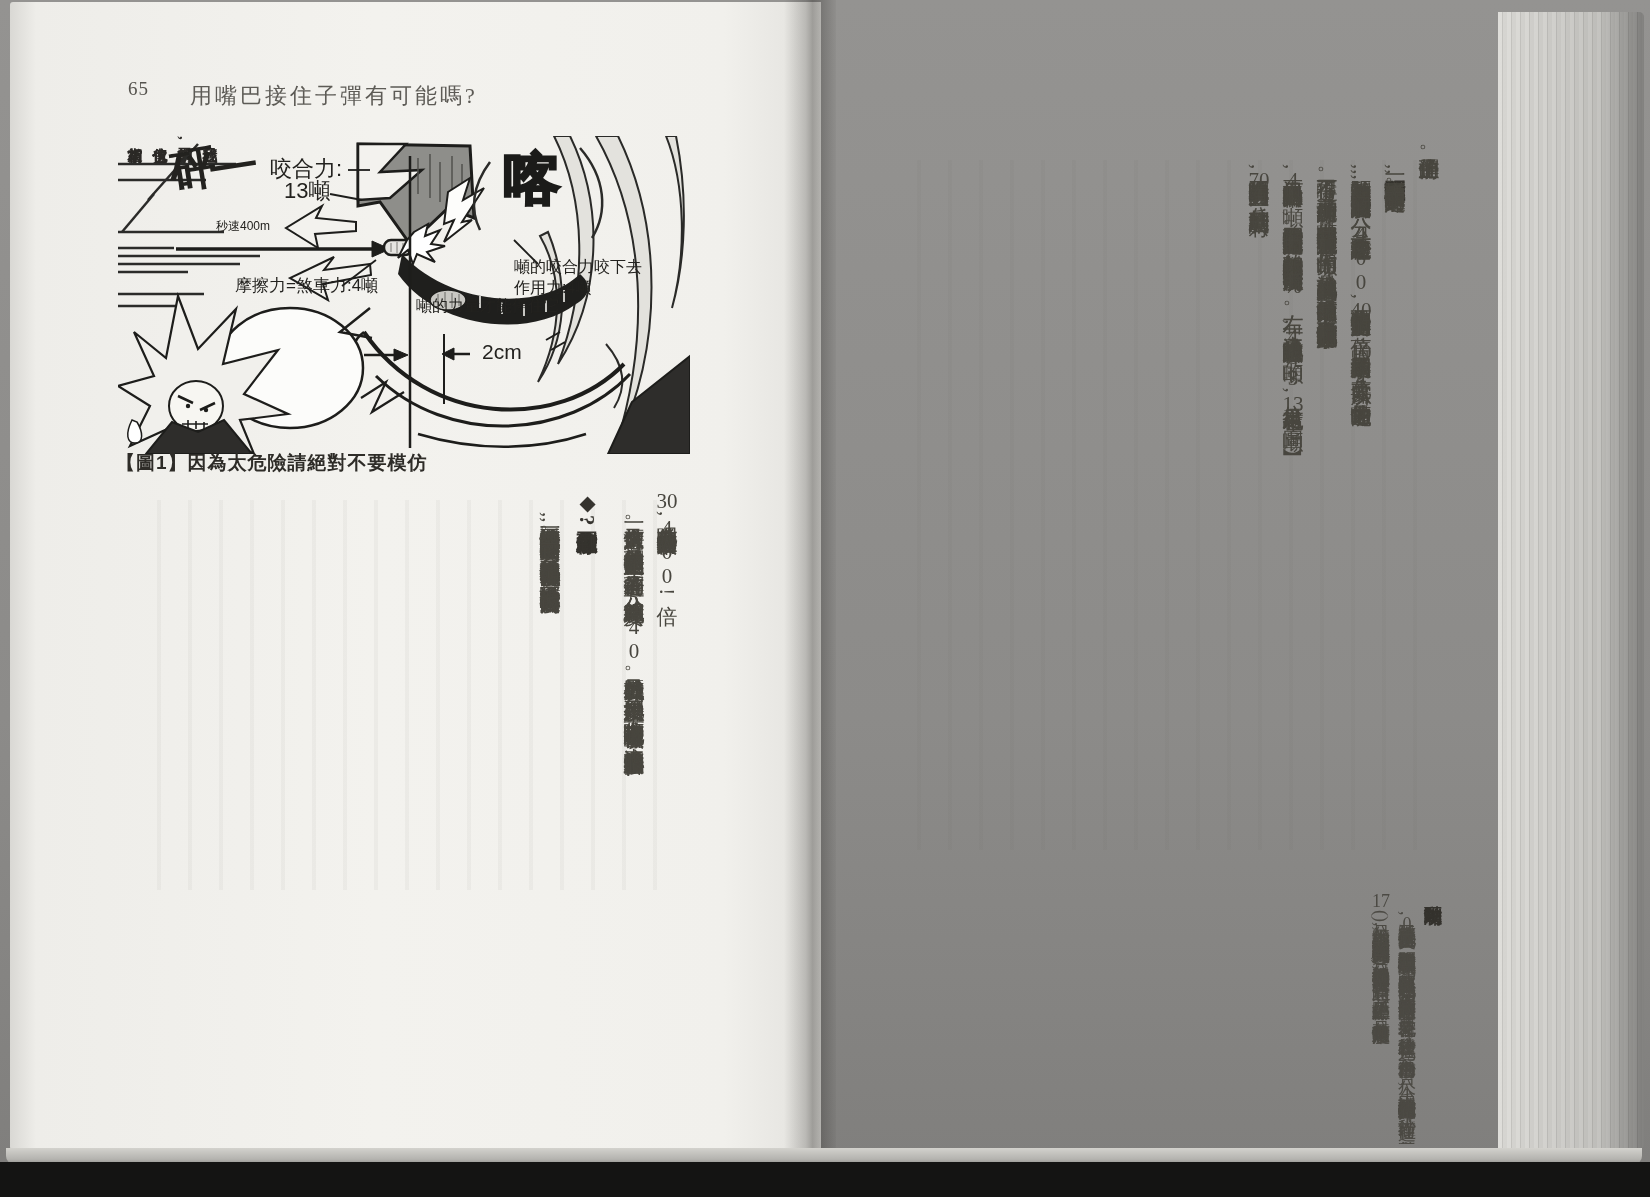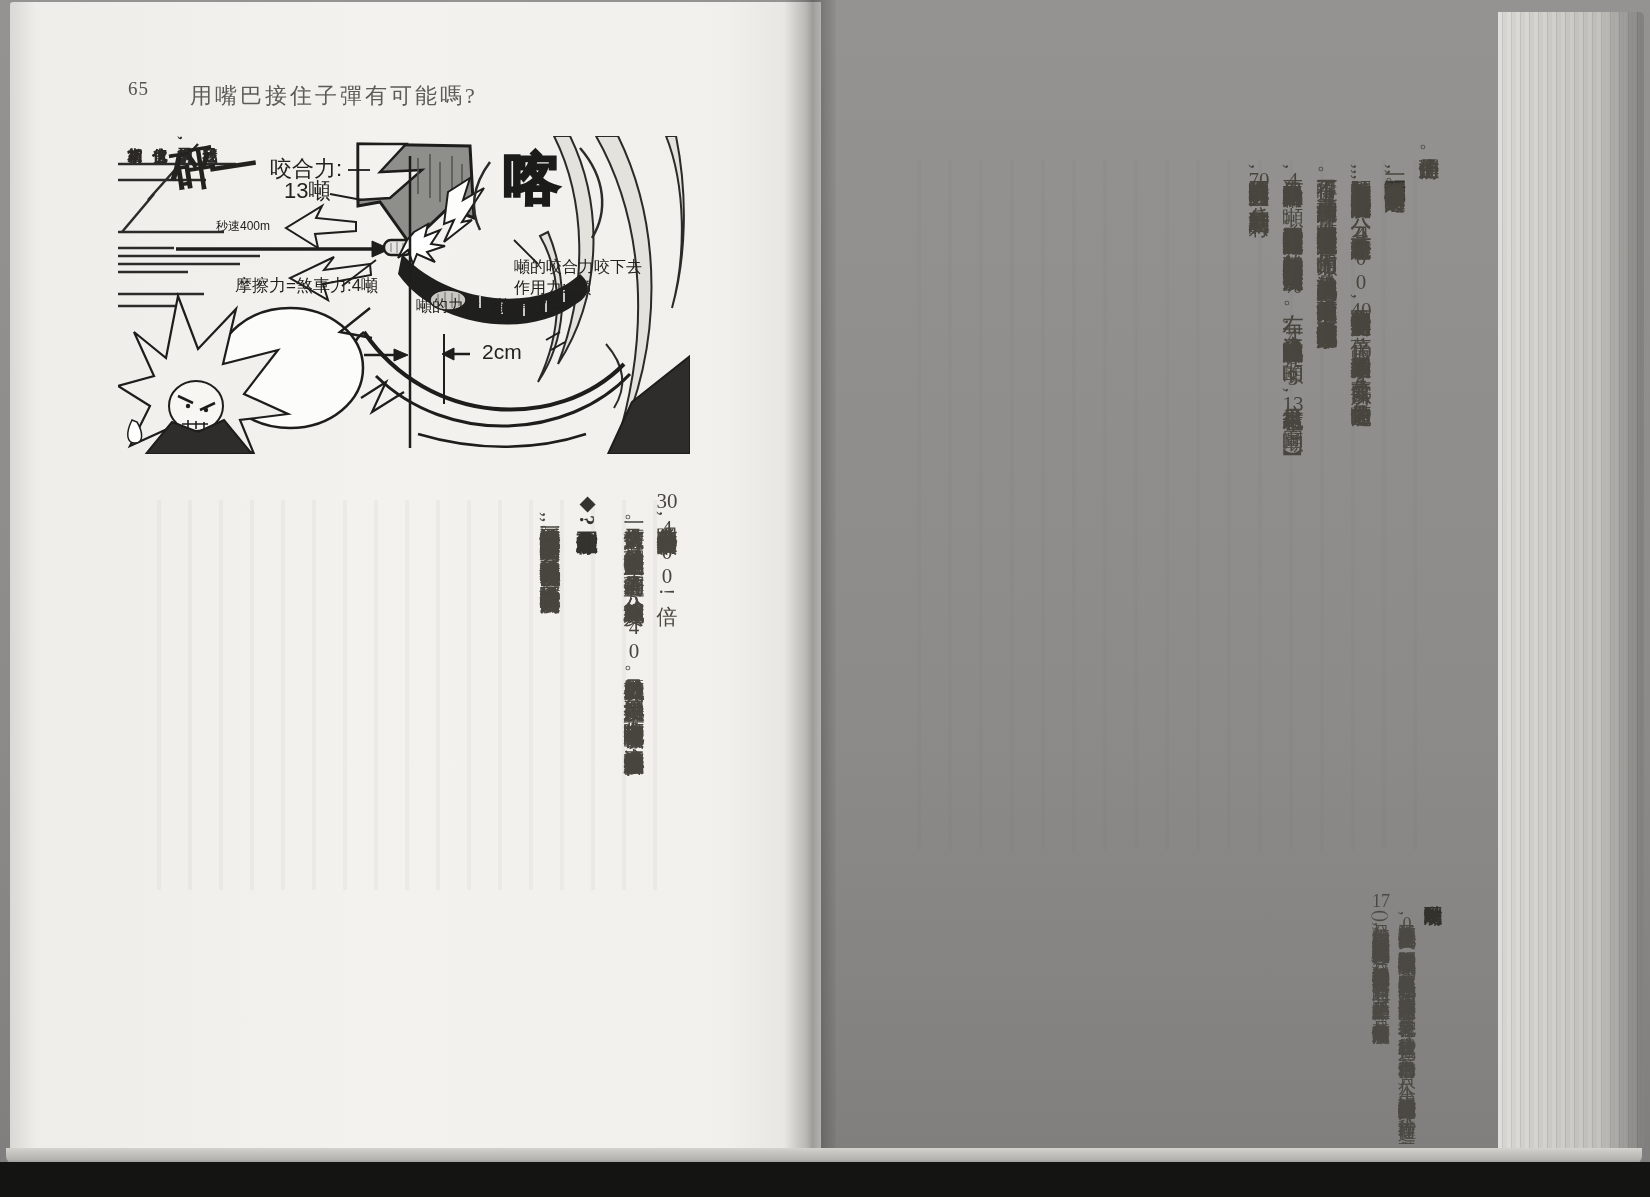--- a/index.html
+++ b/index.html
@@ -201,20 +201,21 @@
     <div class="fig-label" id="label-stopdist">噸的力量才能停住它</div>
     <div class="fig-label" id="label-2cm">2cm</div>
     <div id="speech">
       <span>我已經</span>
       <span>夠胡來了,</span>
       <span>這傢伙也</span>
       <span>相當胡來</span>
     </div>
   </div>
 
+  <div id="caption">【圖1】因為太危險請絕對不要模仿</div>
 
   <div id="body-left" class="vflow">
     <p><span><span class="tcy">30</span>公斤左右吧,但神樂的門牙咬合力卻超出常人<span class="upn">400</span>倍!</span></p>
     <p class="ind"><span>這一來又會有件大麻煩。手槍的子彈是鉛做的,但鉛並不是很堅硬的金屬。若子彈的直徑為<span class="tcy">1</span>公分,此等粗細的鉛塊,只要<span class="upn">240</span>公斤的力量就足以壓碎。所以神樂要是用她<span class="tcy">13</span>噸的咬合力咬下去,子彈會像布丁一樣咬斷吧。這一來,前半的子彈還是會直接命中延髓和小腦……</span></p>
     <p class="vhead"><span class="b">◆要怎樣的人才能做到?</span></p>
     <p class="ind"><span>要避免變成這種情況,意思是神樂要一面用牙齒咬住槍彈,一面還要控制力道別咬斷它。再不然就是她的舌頭也強力無比,能在牙齒後面以舌頭抵住子彈。以上所說不論哪種方法,都需要有超高難度的技術。</span></p>
   </div>
   <div class="bleed" style="left:130px;top:500px;width:540px;height:390px;"></div>
 
 

